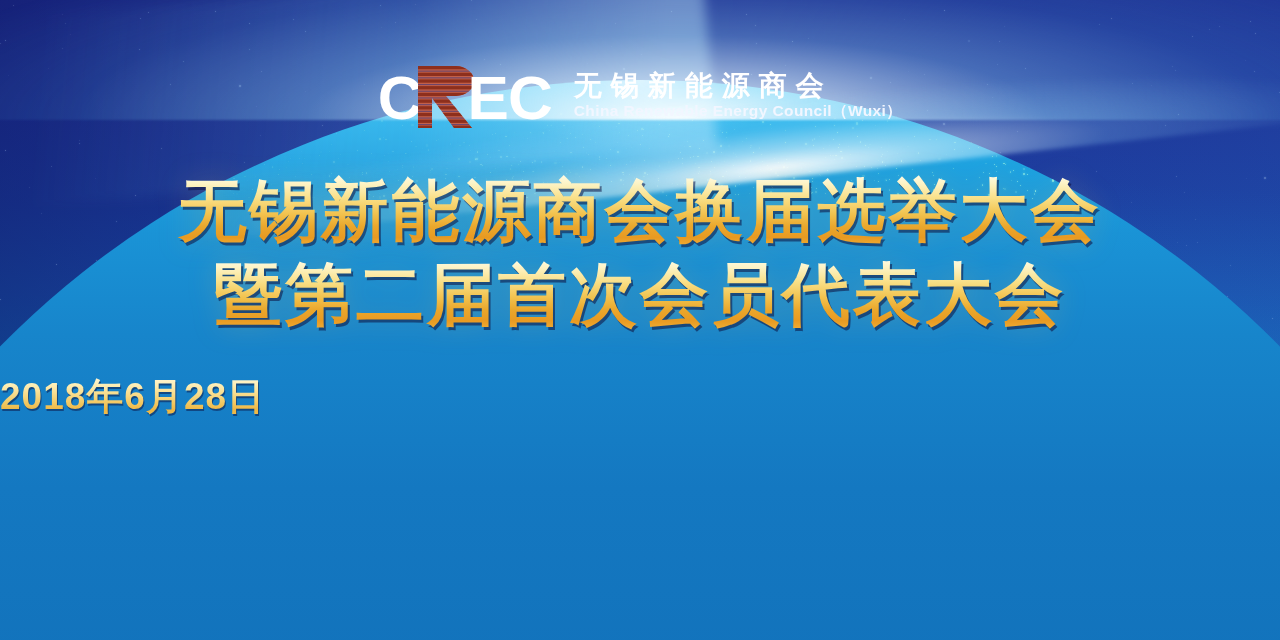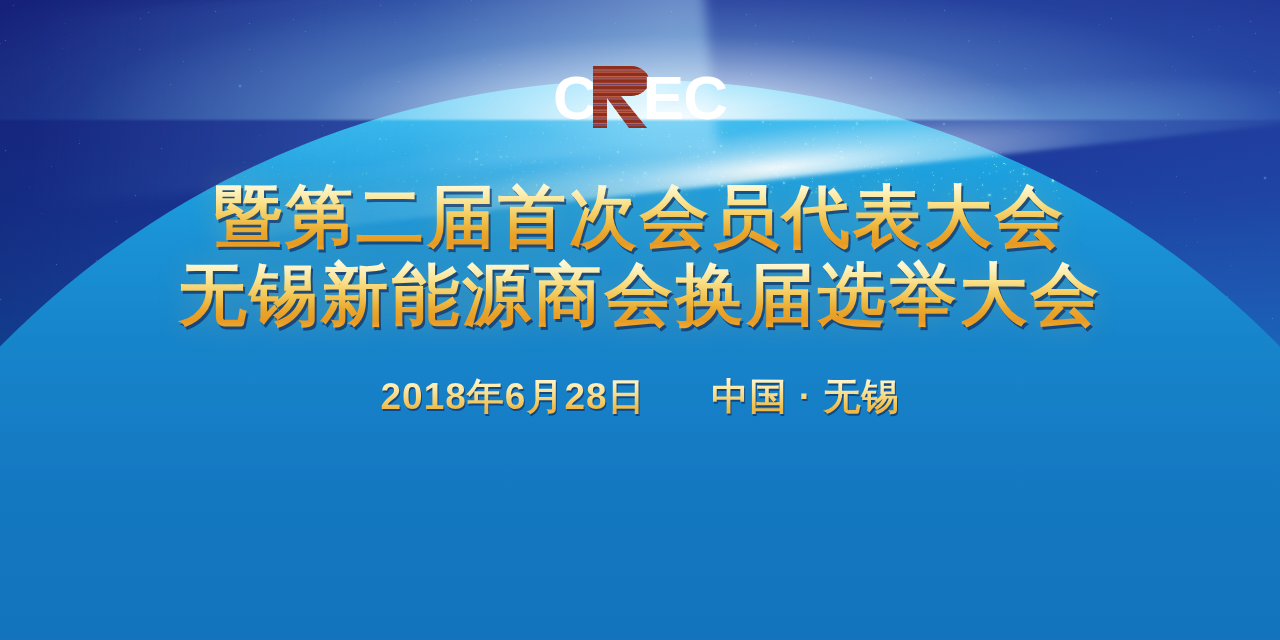--- a/index.html
+++ b/index.html
@@ -108,21 +108,21 @@
       #eaa72c 70%, #e89a22 84%, #f3b53c 100%);
     -webkit-background-clip:text;background-clip:text;
     color:transparent;-webkit-text-fill-color:transparent;
     filter:drop-shadow(2px 3px 0 rgba(12,16,64,.55)) drop-shadow(0 0 14px rgba(255,200,90,.18));
   }
   .hl.l2{margin-top:6px;}
 
   
   .meta{
     position:absolute;left:0;right:0;top:372px;text-align:center;
-    display:flex;justify-content:center;align-items:baseline;gap:66px;
+    display:flex;justify-content:center;align-items:baseline;gap:66px;flex-direction:column;
   }
   .meta span{
     font-size:37px;font-weight:bold;letter-spacing:1px;white-space:nowrap;
     background:linear-gradient(180deg,#fffaea 0%,#fdeeb6 26%,#f6d479 52%,#eeb743 76%,#f0c257 100%);
     -webkit-background-clip:text;background-clip:text;
     color:transparent;-webkit-text-fill-color:transparent;
     filter:drop-shadow(1px 2px 0 rgba(12,16,64,.5));
   }
 
   
@@ -1697,26 +1697,29 @@
             <rect x="0" y="38.1" width="58" height="1.1"></rect>
             <rect x="0" y="44.8" width="58" height="1.1"></rect>
             <rect x="0" y="51.5" width="58" height="1.1"></rect>
             <rect x="0" y="58.0" width="58" height="1.1"></rect>
           </g>
         </g>
       </svg>
       <span class="ch tight">E</span>
       <span class="ch">C</span>
     </div>
+    <div class="org">
+      <div class="org-cn">无锡新能源商会</div>
+      <div class="org-en">China Renewable Energy Council（Wuxi）</div>
+    </div>
   </div>
 
   <div class="headline">
+    <span class="hl l1">无锡新能源商会换届选举大会</span>
     <span class="hl l2">暨第二届首次会员代表大会</span>
-    <span class="hl l1">无锡新能源商会换届选举大会</span>
   </div>
 
   <div class="meta">
     <span>2018年6月28日</span>
-    <span>中国 · 无锡</span>
   </div>
 
 
 </div>
 
 </body></html>

